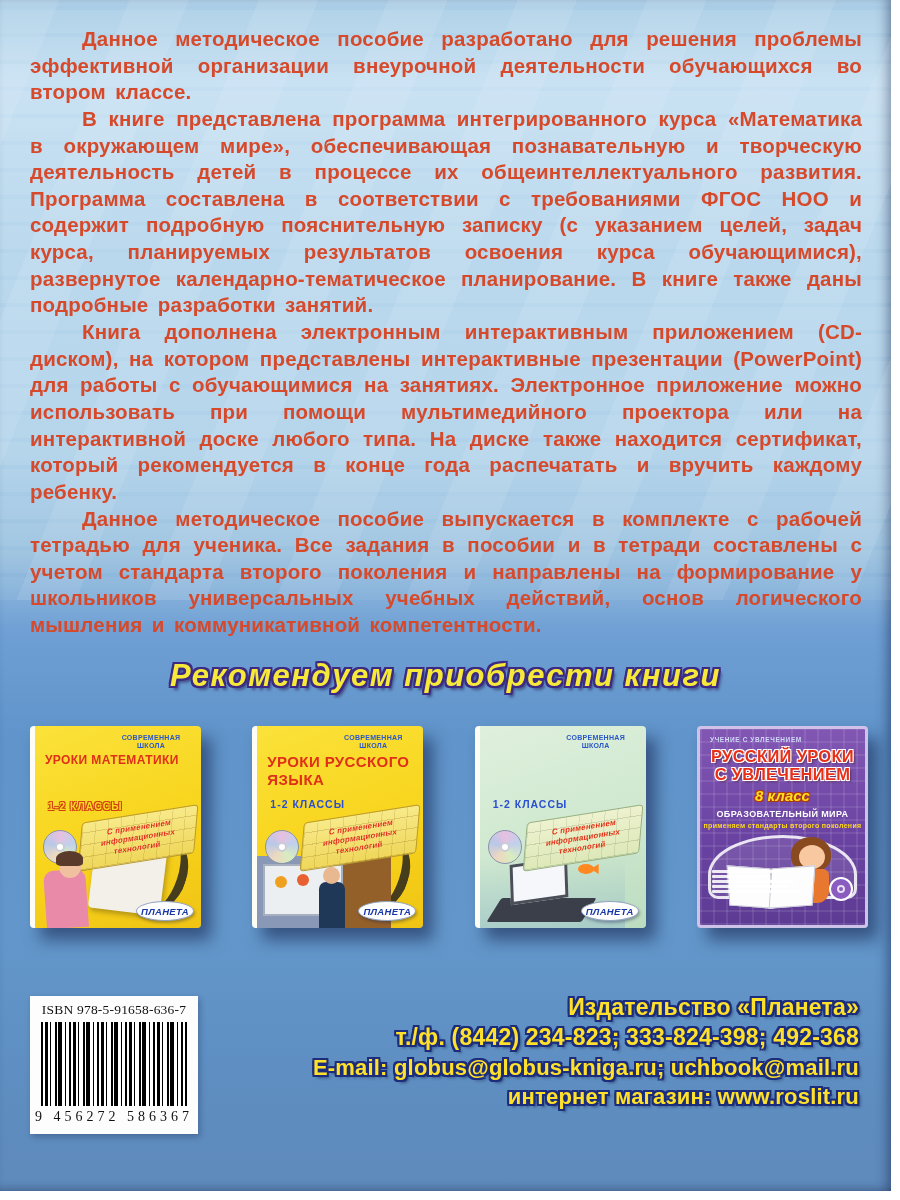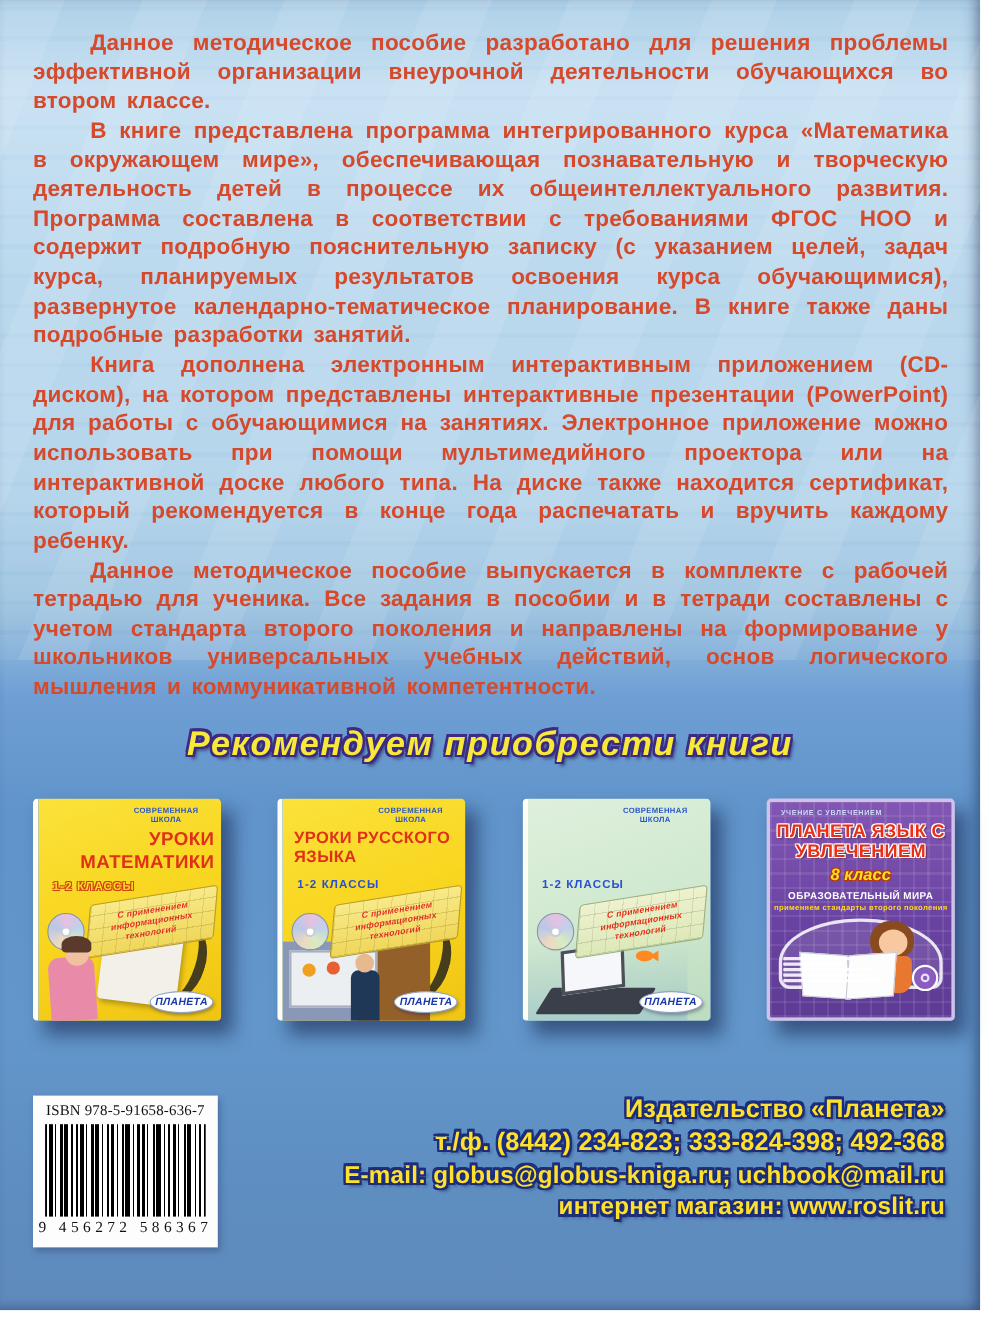--- a/index.html
+++ b/index.html
@@ -38,21 +38,21 @@
     border-left:5px solid #fdfdf5; }
   .book4 { background:
       repeating-linear-gradient(0deg, rgba(255,255,255,.09) 0 2px, rgba(255,255,255,0) 2px 13px),
       repeating-linear-gradient(90deg, rgba(255,255,255,.09) 0 2px, rgba(255,255,255,0) 2px 13px),
       linear-gradient(180deg,#8257b4 0%,#6a43a2 55%,#5d3b93 100%);
     border:3px solid #cfc2e8; }
   .badge { position:absolute; top:8px; right:8px; width:84px; font-size:7px; font-weight:700;
     color:#2a57c8; text-align:center; line-height:1.2; letter-spacing:.3px; }
   .btitle { position:absolute; top:27px; left:10px; right:6px; color:#e03018; font-weight:800;
     line-height:1.22; letter-spacing:.4px; }
-  .book1 .btitle { font-size:17px;text-align:right; }
+  .book1 .btitle { font-size:12px; }
   .book2 .btitle { font-size:15px; }
   .book3 .btitle { font-size:14px; top:30px; }
   .grades { position:absolute; font-weight:800; font-size:10.5px; letter-spacing:1px; }
   .book1 .grades { top:74px; left:13px; color:#ffd820;
     text-shadow:-1px -1px 0 #d04010,1px -1px 0 #d04010,-1px 1px 0 #d04010,1px 1px 0 #d04010; }
   .book2 .grades { top:72px; left:13px; color:#2a4fd0; }
   .book3 .grades { top:72px; left:13px; color:#2a4fd0; }
   .cd { position:absolute; top:104px; left:8px; width:34px; height:34px; border-radius:50%;
     background:conic-gradient(#e8c0e0,#c0d0ec,#d8ecc0,#ecd8c0,#b8c8e8,#e8c0e0);
     border:1px solid #8894aa; }
@@ -224,21 +224,21 @@
       </div>
       <div class="keyboard">
         <span>С применением информационных технологий</span>
       </div>
       <div class="cd"></div>
       <div class="planeta">ПЛАНЕТА</div>
     </div>
 
     <div class="book book4">
       <div class="badge4">УЧЕНИЕ С УВЛЕЧЕНИЕМ</div>
-      <div class="btitle4">ПЛАНЕТА ЯЗЫК С УВЛЕЧЕНИЕМ</div>
+      <div class="btitle4">РУССКИЙ УРОКИ С УВЛЕЧЕНИЕМ</div>
       <div class="grade4">8 класс</div>
       <div class="course4">ОБРАЗОВАТЕЛЬНЫЙ МИРА</div>
       <div class="note4">применяем стандарты второго поколения</div>
       <div class="arc4"></div>
       <div class="girl4-hair"></div>
       <div class="girl4-head"></div>
       <div class="girl4-dress"></div>
       <div class="book4-open-l"></div>
       <div class="book4-open-r"></div>
       <div class="tinylines">

